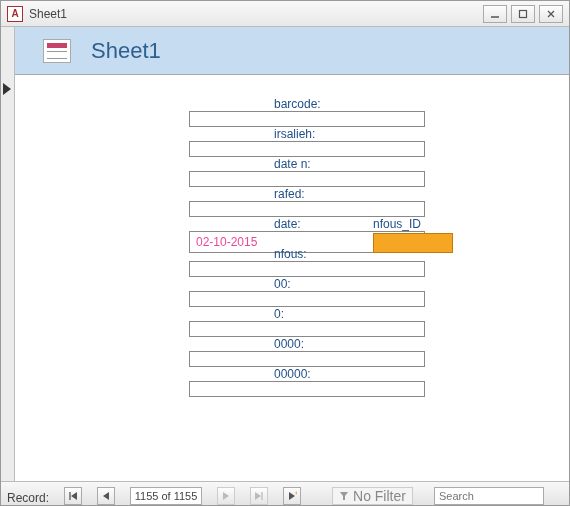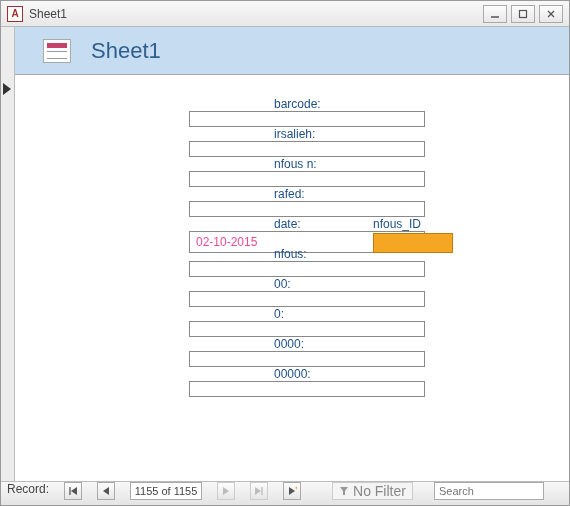--- a/index.html
+++ b/index.html
@@ -142,21 +142,21 @@
   .nfous-box-field {
     height: 20px;
     background: #f5a623;
     border: 1px solid #c07a10;
   }
   .statusbar {
     height: 24px;
     background: linear-gradient(#f8f8f8,#e4e4e4);
     border-top: 1px solid #bbb;
     display: flex;
-    align-items: flex-start;
+    align-items: flex-end;
     padding: 0 6px;
     color: #444;
     gap: 11px;
   }
   .statusbar > * { margin-right: 4px; }
   .nav-btn {
     width: 18px; height: 18px;
     border: 1px solid #aaa;
     background: linear-gradient(#fdfdfd,#e6e6e6);
     display: flex;
@@ -235,21 +235,21 @@
 
     <div class="field-row">
       <div class="field-label">barcode:</div>
       <div class="field-input"></div>
     </div>
     <div class="field-row">
       <div class="field-label">irsalieh:</div>
       <div class="field-input"></div>
     </div>
     <div class="field-row">
-      <div class="field-label">nfous n:</div>
+      <div class="field-label">date n:</div>
       <div class="field-input"></div>
     </div>
     <div class="field-row">
       <div class="field-label">rafed:</div>
       <div class="field-input"></div>
     </div>
     <div class="field-row">
       <div class="field-label">date:</div>
       <div class="field-input">02-10-2015</div>
     </div>

